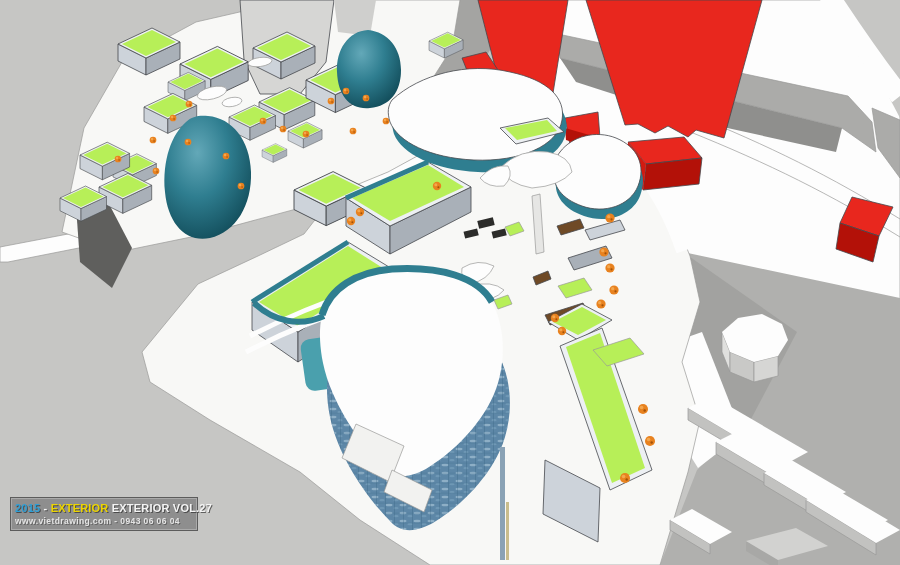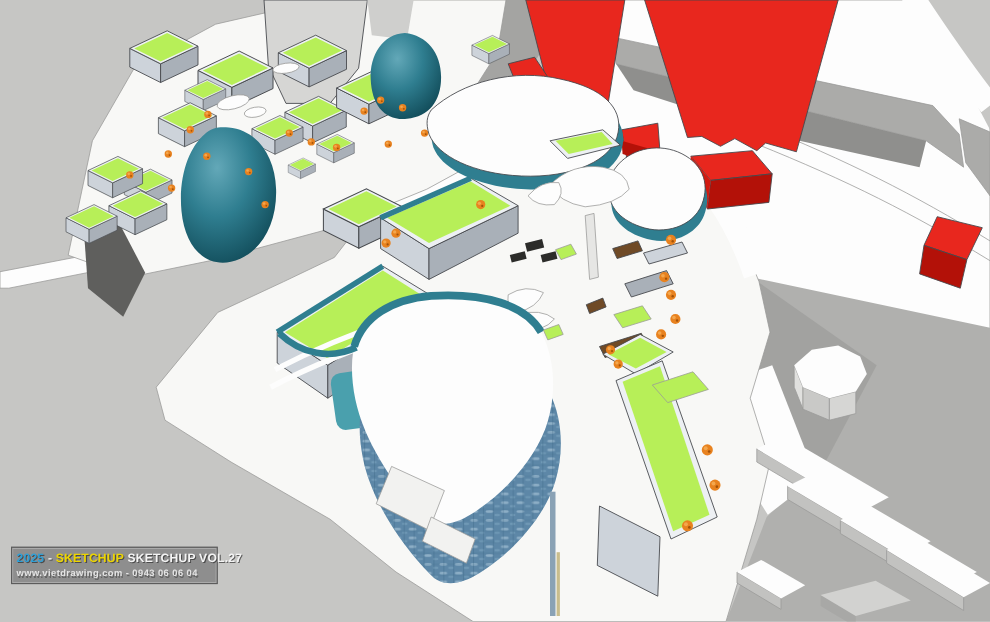--- a/index.html
+++ b/index.html
@@ -352,16 +352,16 @@
       <polygon points="670,520 692,509 732,532 710,544" class="f-white" stroke="#8a8a88" stroke-width=".8"></polygon>
     </g>
     <g>
       <polygon points="778,560 746,541 746,551 778,570" fill="#a8a8a6"></polygon>
       <polygon points="746,541 796,528 828,546 778,560" fill="#d2d2d0" stroke="#8a8a88" stroke-width=".8"></polygon>
     </g>
   </g>
 </svg>
 
 <div class="wm">
-  <div class="wm-l1"><span class="wm-year">2025</span><span class="wm-sep"> - </span><span class="wm-brand">SKETCHUP</span><span class="wm-series"> SKETCHUP VOL.27</span></div>
+  <div class="wm-l1"><span class="wm-year">2015</span><span class="wm-sep"> - </span><span class="wm-brand">EXTERIOR</span><span class="wm-series"> EXTERIOR VOL.27</span></div>
   <div class="wm-l2"><span>www.vietdrawing.com</span><span> - </span><span>0943 06 06 04</span></div>
 </div>
 </div>
 
 </body></html>

